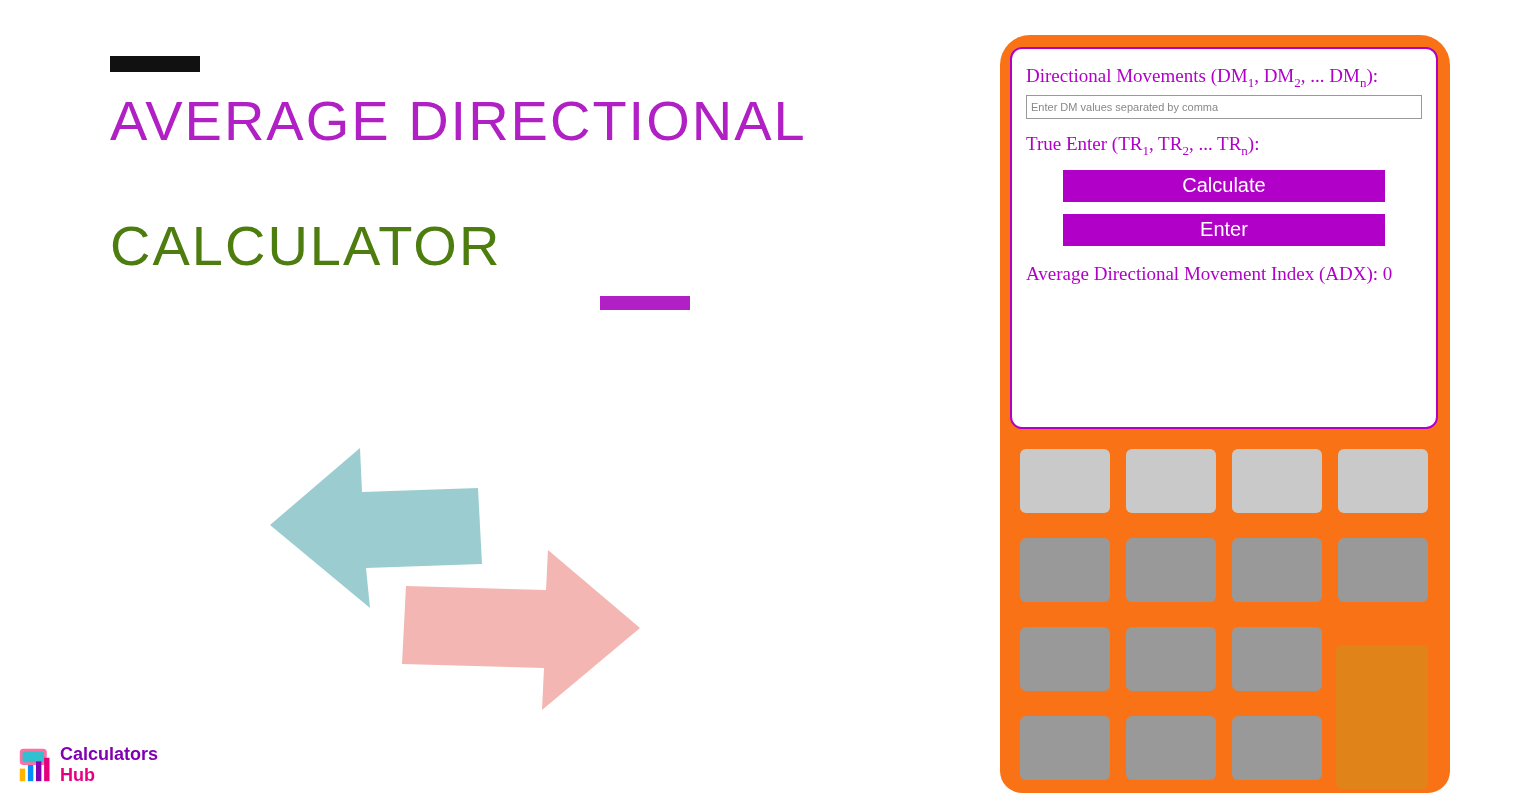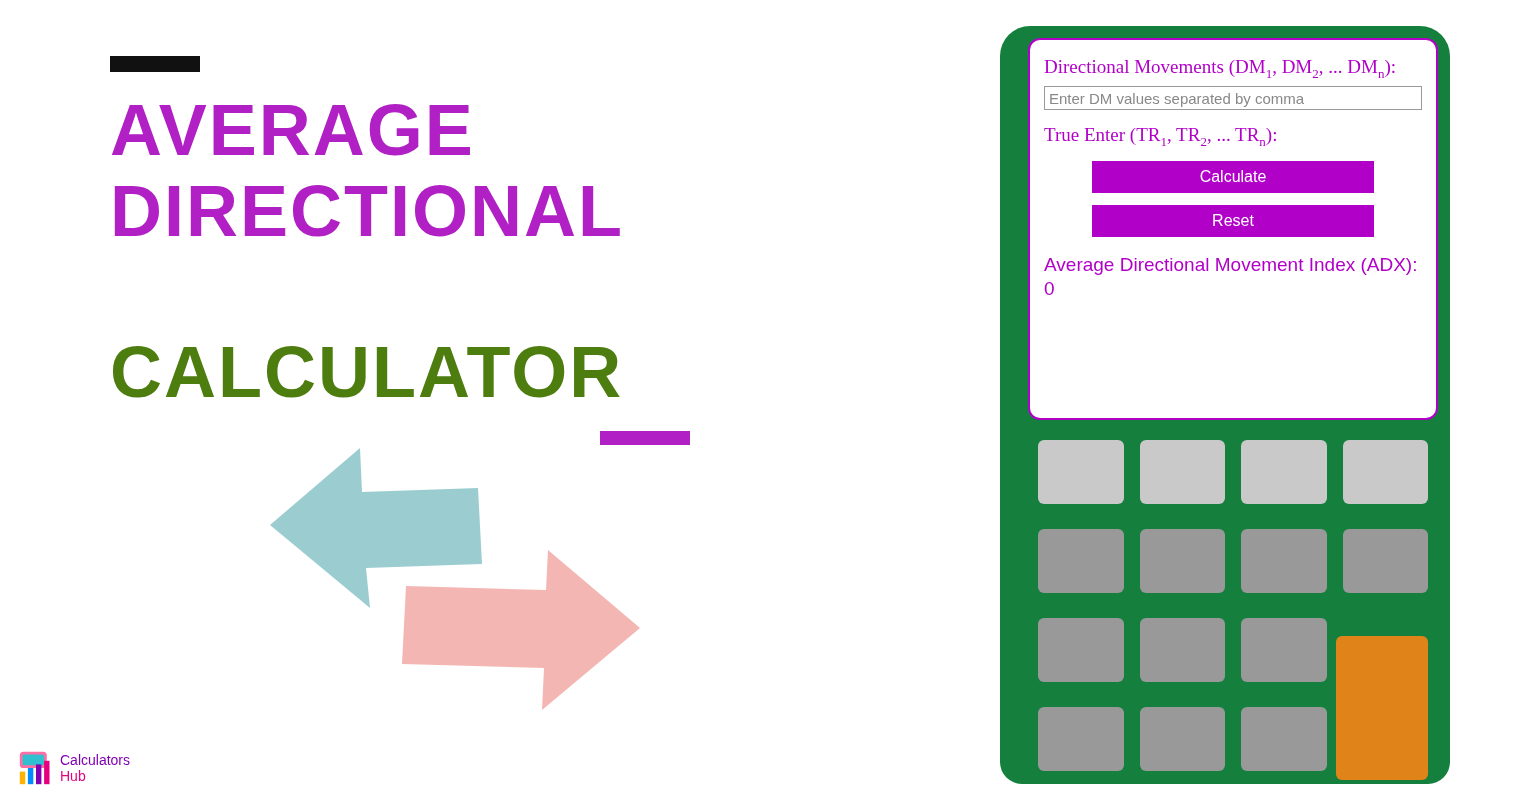--- a/index.html
+++ b/index.html
@@ -1,42 +1,42 @@
 <!DOCTYPE html>
 <html><head>
 <meta charset="utf-8">
 <style>
 * { margin:0; padding:0; box-sizing:border-box; }
 body { width:1520px; height:800px; background:#fff; font-family:Arial,Helvetica,sans-serif; position:relative; overflow:hidden; }
 
 .title-block { position:absolute; left:110px; top:56px; width:780px; }
 .title-bar-top { width:90px; height:16px; background:#111; margin-bottom:18px; }
-.title-text { font-family:Impact,'Arial Black',sans-serif; font-weight:700; font-size:72px; line-height:1.12; letter-spacing:2px; text-transform:uppercase; }
+.title-text { font-family:Impact,'Arial Black',sans-serif; font-weight:400; font-size:56px; line-height:1.12; letter-spacing:2px; text-transform:uppercase; }
 .title-purple { color:#b120c4; }
 .title-black { color:#4d7c0f; }
 .title-bar-bottom { width:90px; height:14px; background:#b120c4; margin-top:18px; margin-left:490px; }
 
 .arrows { position:absolute; left:230px; top:430px; width:440px; height:300px; }
 .arrows svg { width:100%; height:100%; overflow:visible; }
 
 .logo { position:absolute; left:18px; bottom:14px; display:flex; align-items:center; gap:6px; }
 .logo-icon { width:36px; height:36px; }
-.logo-text { font-weight:400; font-size:14px; }
+.logo-text { font-weight:700; font-size:18px; }
 .logo-text .c1 { color:#8200b3; }
 .logo-text .c2 { color:#e6007e;margin-top:16px; }
 
-.calc-device { position:absolute; right:70px; top:26px; width:450px; height:758px; background:#15803d; border-radius:30px 30px 22px 22px; padding:12px 12px 14px 28px; }
+.calc-device { position:absolute; right:70px; top:35px; width:450px; height:758px; background:#f97316; border-radius:30px 30px 22px 22px; padding:12px 12px 14px 10px; }
 .screen { background:#fff; border:2px solid #b100c8; border-radius:12px; padding:14px 14px 12px 14px; height:382px; }
 .screen-label { color:#b100c8; font-family:Georgia,'Times New Roman',serif; font-size:19px; line-height:1.35; margin-bottom:4px; }
 .screen-label sub { font-size:13px; }
-.screen input[type=text] { width:100%; height:24px; border:1px solid #999; background:#fff; color:#777; font-size:15px; padding:2px 4px; margin-bottom:12px; }
+.screen input[type=text] { width:100%; height:24px; border:1px solid #999; background:#fff; color:#777; font-size:11px; padding:2px 4px; margin-bottom:12px; }
 .screen input[type=text]::placeholder { color:#888; }
 .btn-row { display:flex; justify-content:center; }
-.action-btn { width:282px; height:32px; background:#b100c8; color:#fff; border:none; font-size:16px; margin:6px 8px; cursor:pointer; }
-.result-label { color:#b100c8; font-family:Liberation Sans, sans-serif; font-size:19px; line-height:1.3; margin-top:10px; }
+.action-btn { width:322px; height:32px; background:#b100c8; color:#fff; border:none; font-size:20px; margin:6px 8px; cursor:pointer; }
+.result-label { color:#b100c8; font-family:Liberation Serif, serif; font-size:19px; line-height:1.3; margin-top:10px; }
 
 .keypad { margin-top:20px; display:grid; grid-template-columns:repeat(4,1fr); gap:16px 16px; padding:0 10px; position:relative; height:340px; }
 .key { background:#999; border-radius:6px; height:64px; }
 .key.lt { background:#c9c9c9; }
 .tall-key { position:absolute; right:10px; bottom:0; width:92px; height:144px; background:#e0841a; border-radius:6px; }
 </style>
 </head>
 <body>
 
 <div class="title-block">
@@ -84,21 +84,21 @@
     <input type="text" placeholder="Enter DM values separated by comma" style="">
 
     <div class="screen-label">
       <span>True Enter (TR</span><sub>1</sub><span>, TR</span><sub>2</sub><span>, ... TR</span><sub>n</sub><span>):</span>
     </div>
 
     <div class="btn-row">
         <button class="action-btn">Calculate</button>
       </div>
     <div class="btn-row">
-        <button class="action-btn">Reset</button>
+        <button class="action-btn">Enter</button>
       </div>
 
     <div class="result-label">
       <span>Average Directional Movement Index (ADX):</span>
       <span>0</span>
     </div>
   </div>
 
   <div class="keypad">
     <div class="key lt"></div>

